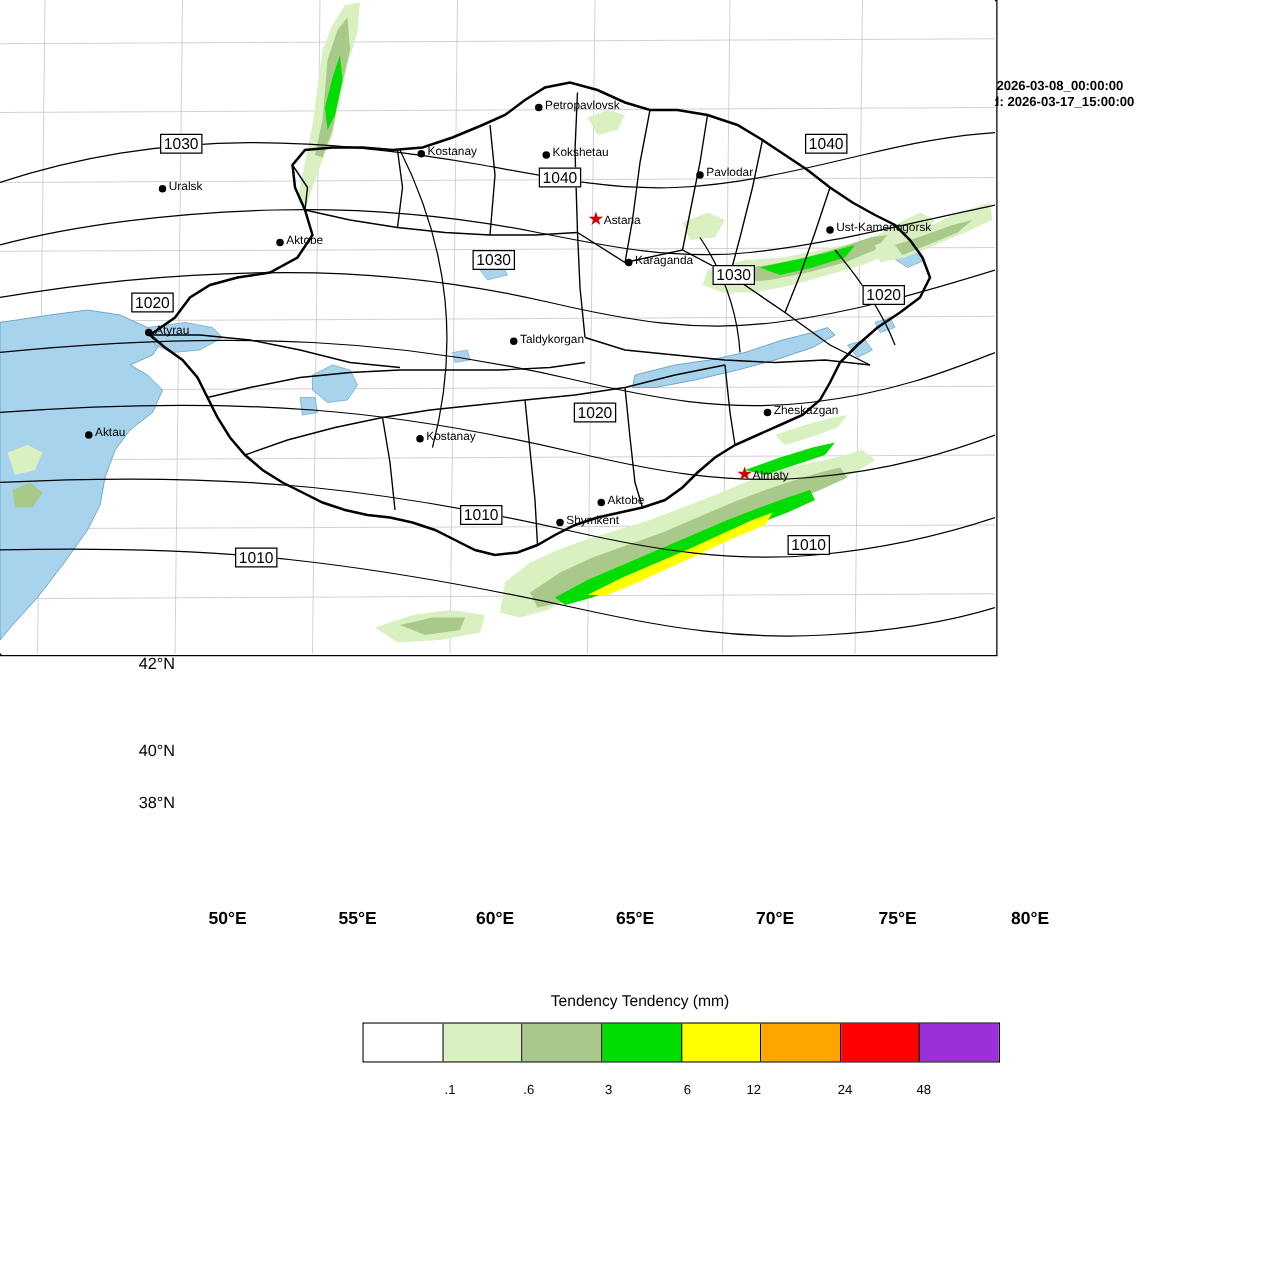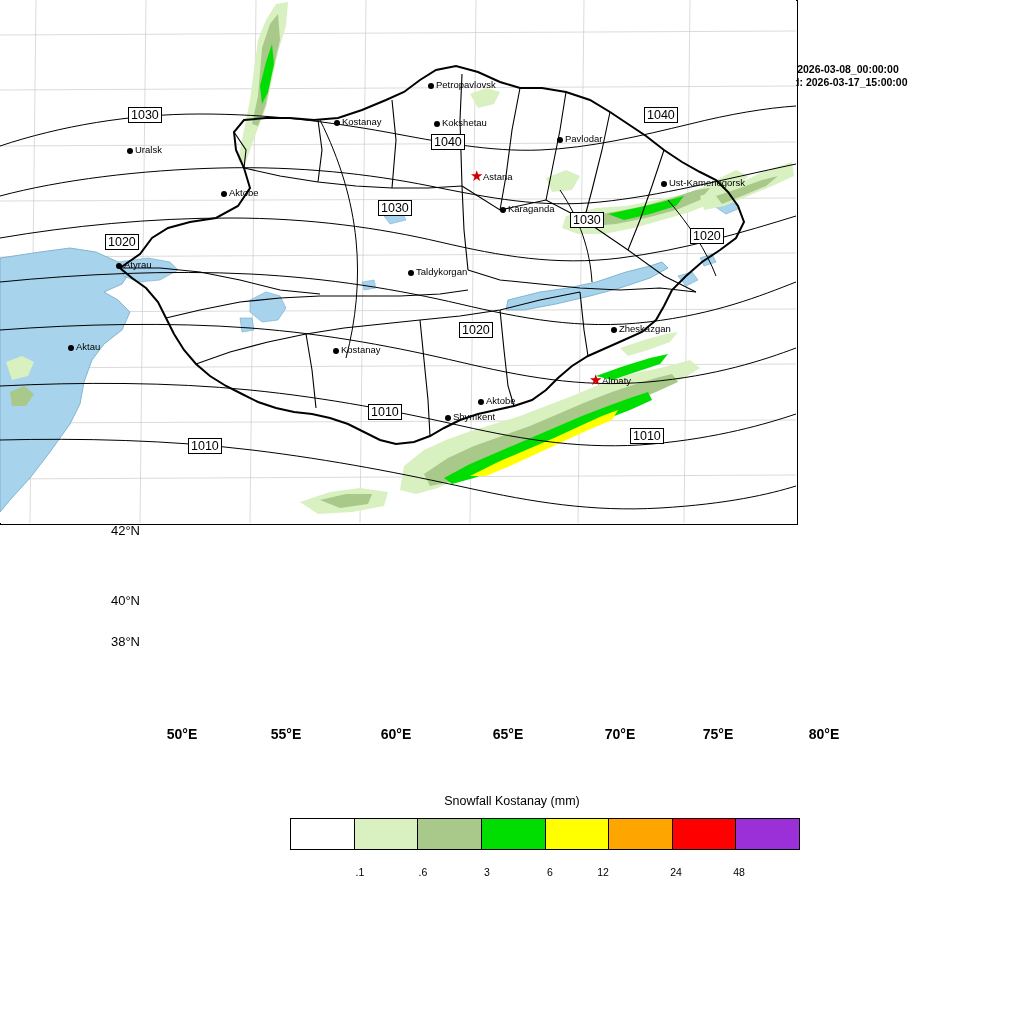--- a/index.html
+++ b/index.html
@@ -430,21 +430,21 @@
   <div class="city" style="left:478px; top:399px;">
     <span class="dot"></span>
     <span class="nm">Aktobe</span>
   </div>
   <div class="city" style="left:445px; top:415px;">
     <span class="dot"></span>
     <span class="nm">Shymkent</span>
   </div>
 </div>
 
-<div id="cb-title" class="abs">Snowfall Kostanay (mm)</div>
+<div id="cb-title" class="abs">Tendency Tendency (mm)</div>
 
 <div id="colorbar" class="abs">
   <div class="cb-cell" style="background:#ffffff"></div>
   <div class="cb-cell" style="background:#d9f0c0"></div>
   <div class="cb-cell" style="background:#a8c98a"></div>
   <div class="cb-cell" style="background:#00dd00"></div>
   <div class="cb-cell" style="background:#ffff00"></div>
   <div class="cb-cell" style="background:#ffa500"></div>
   <div class="cb-cell" style="background:#ff0000"></div>
   <div class="cb-cell" style="background:#9b30d9"></div>

